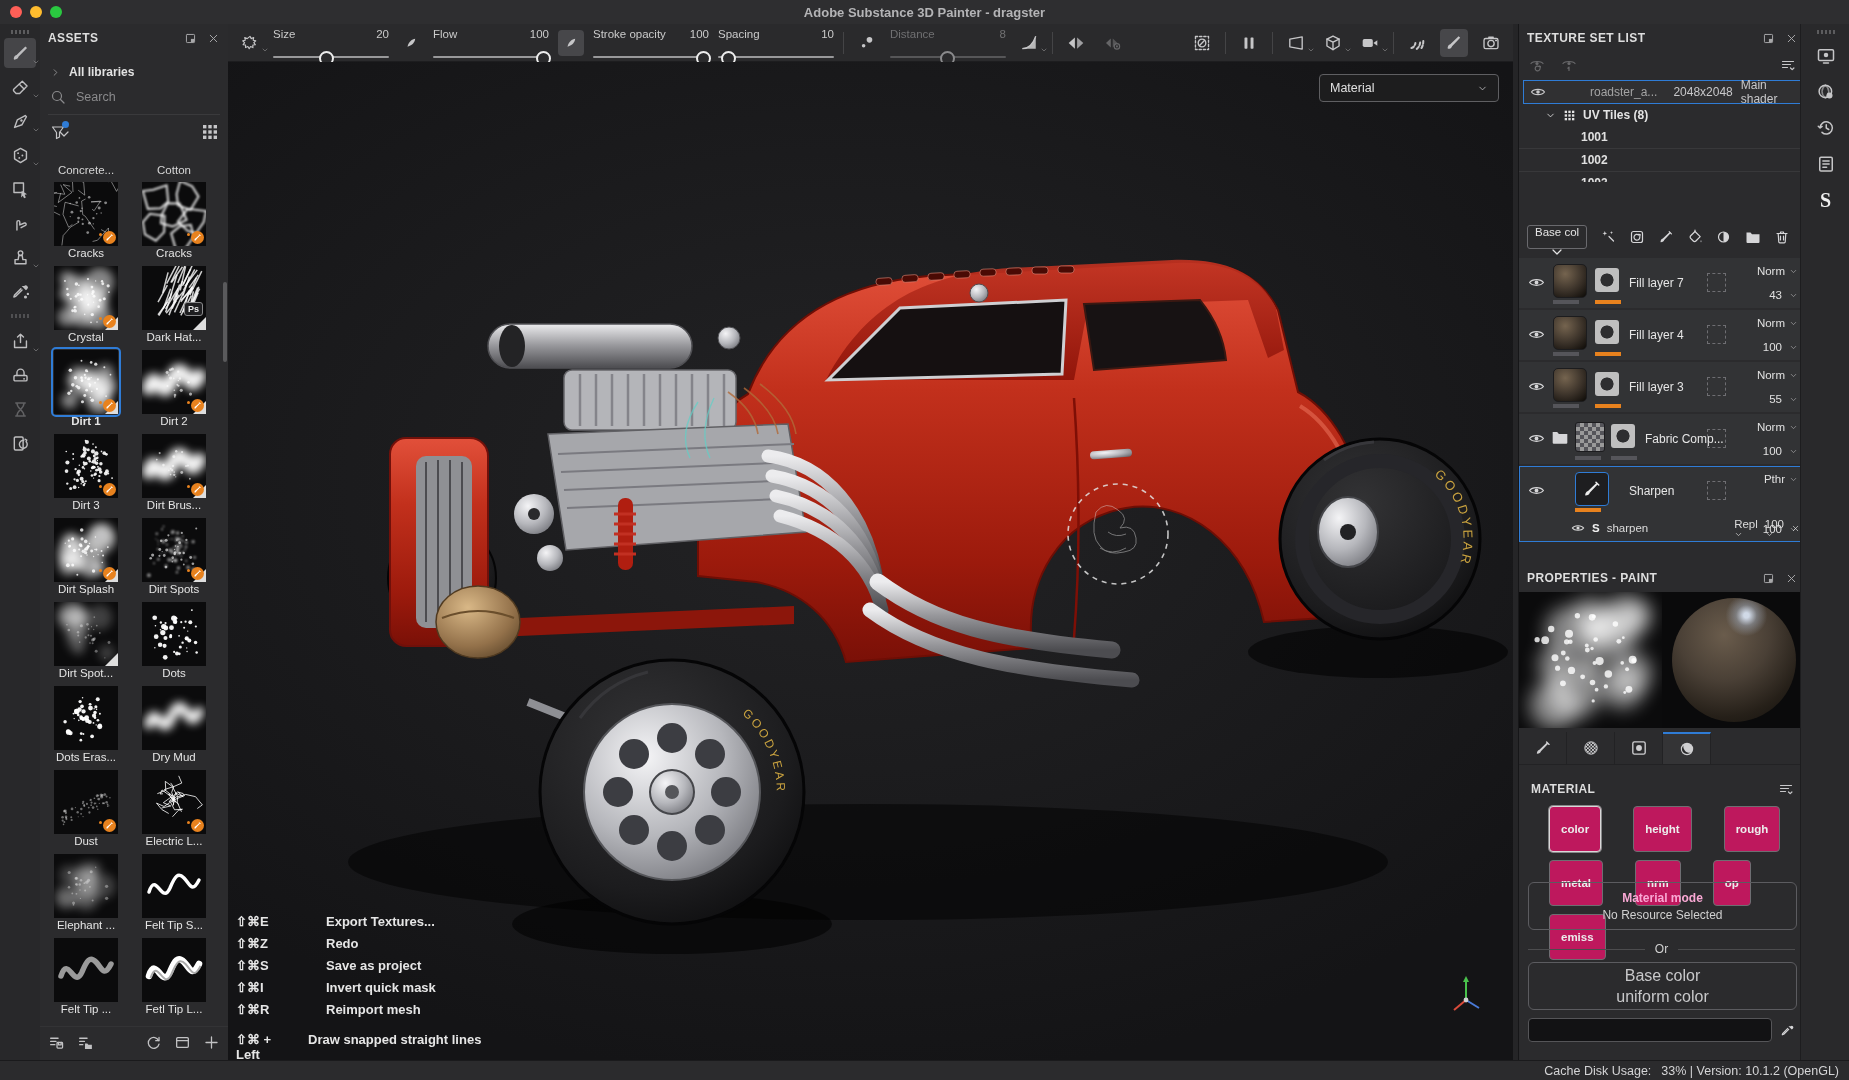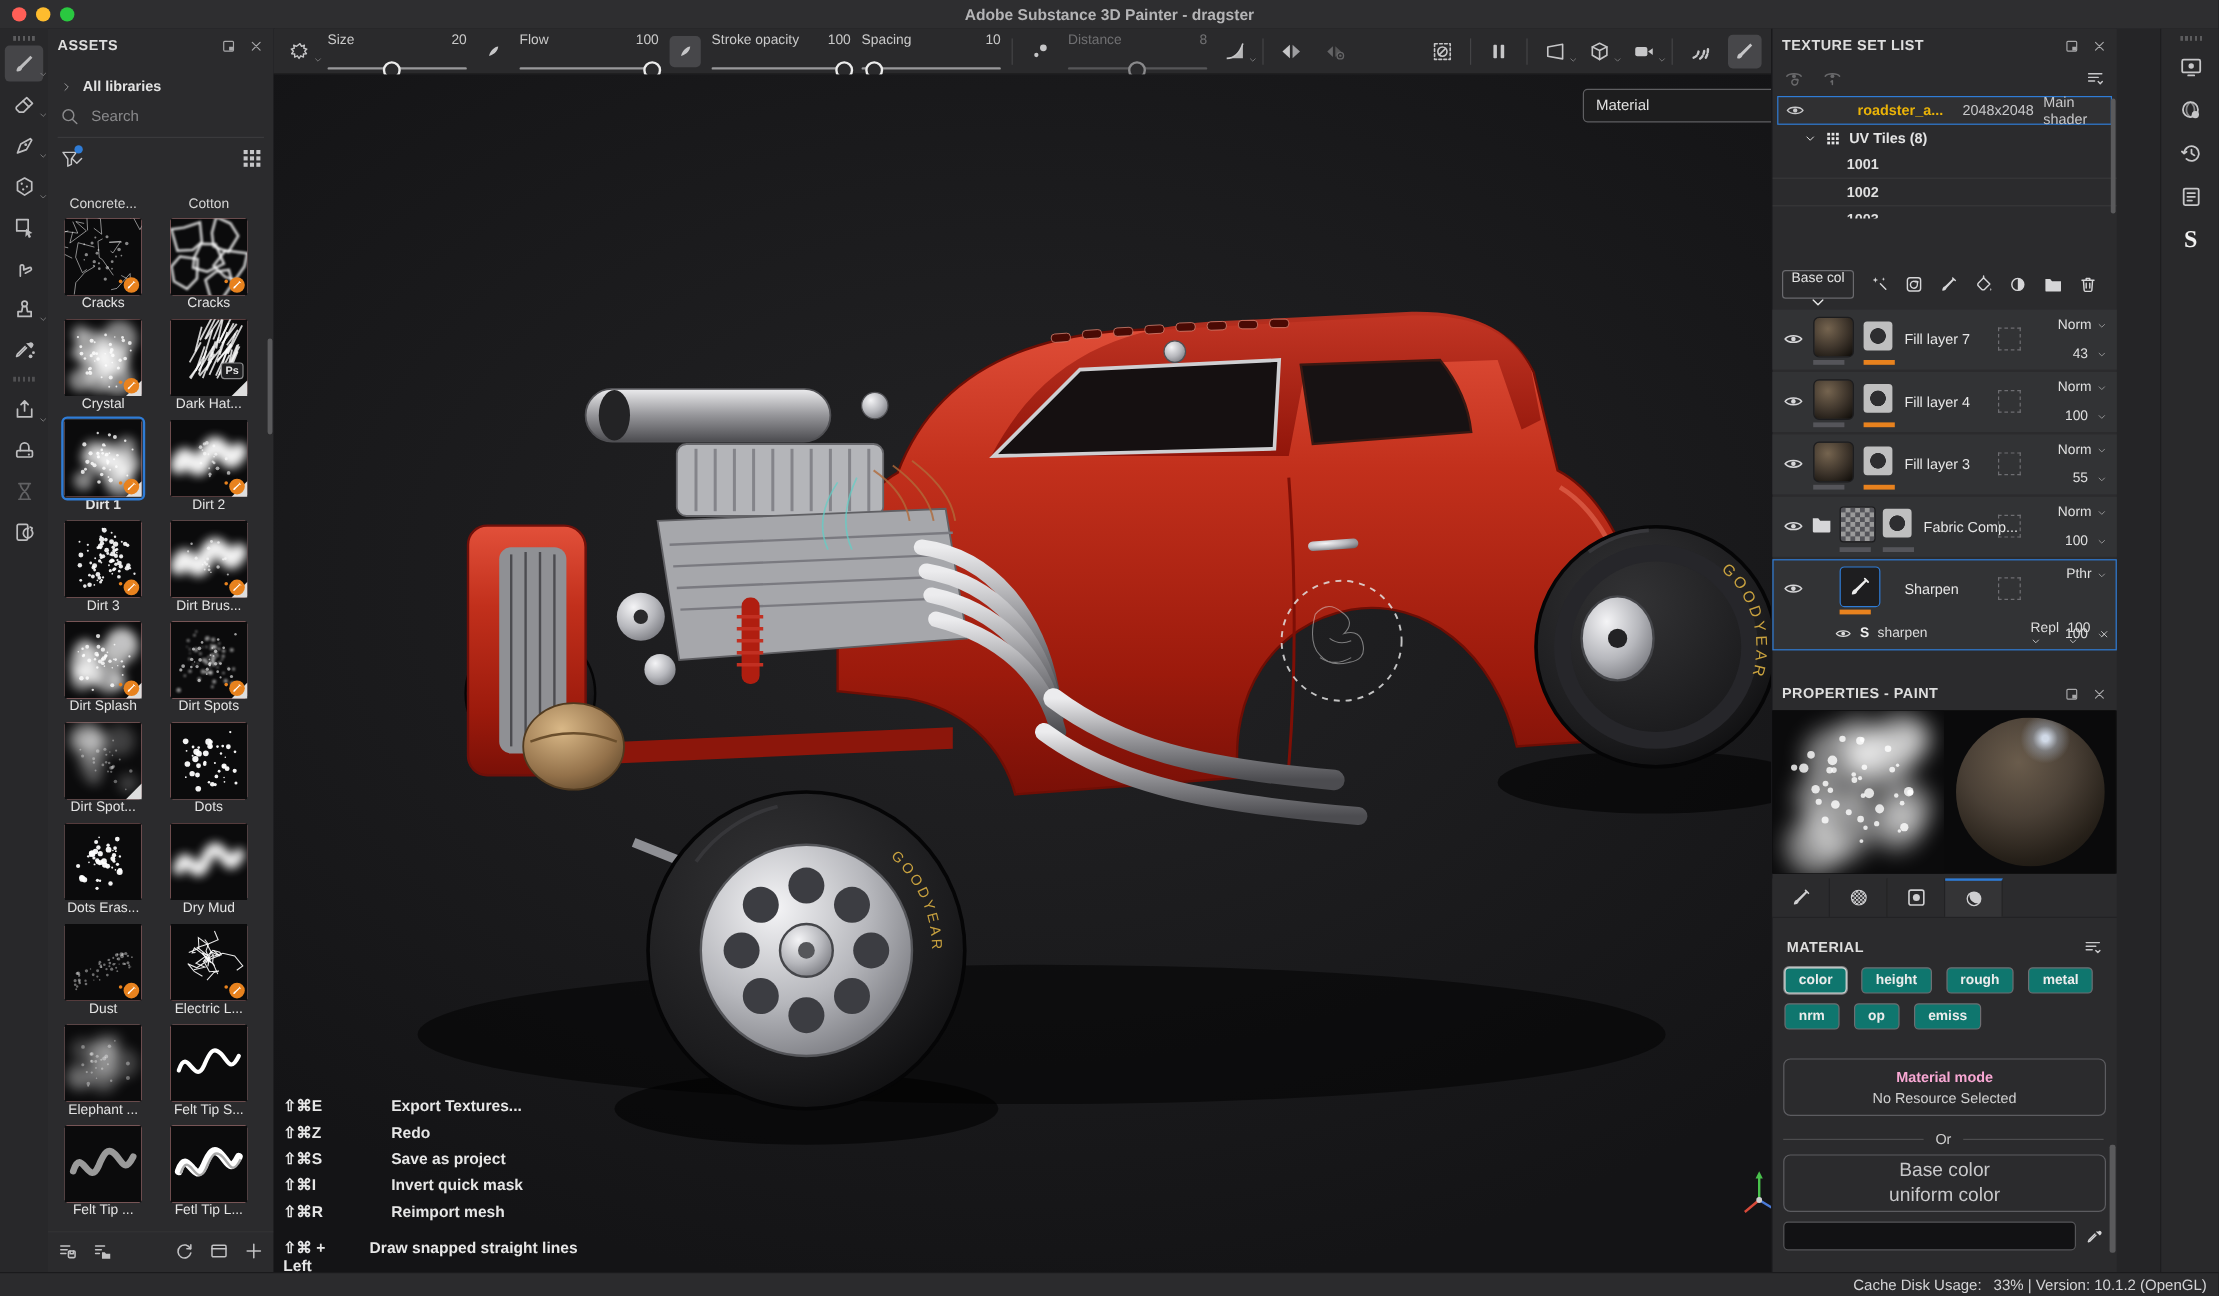--- a/index.html
+++ b/index.html
@@ -100,27 +100,27 @@
   .shadesel svg{width:11px;height:11px;color:#c0c0c2;}
   .shortcuts{position:absolute;left:8px;top:848px;font-size:13px;color:#e6e6e6;}
   .scrow{display:flex;height:22px;align-items:center;}
   .sckey{width:62px;font-weight:bold;}
   .scact{margin-left:28px;font-weight:bold;}
   .snaprow{position:absolute;left:8px;top:970px;font-size:13px;color:#e6e6e6;display:flex;font-weight:bold;}
   .snaprow .scact{margin-left:10px;}
   .gizmo{position:absolute;right:26px;bottom:44px;}
 
   
-  .rightcol{position:absolute;left:1476px;top:0;width:287px;height:100%;background:#2b2b2d;border-left:1px solid #161618;}
+  .rightcol{position:absolute;left:1518px;top:0;width:287px;height:100%;background:#2b2b2d;border-left:1px solid #161618;}
   .tsl{position:absolute;left:0;top:0;width:287px;height:158px;overflow:hidden;}
   .tsl-toolbar{height:26px;display:flex;align-items:center;padding:0 10px;gap:16px;}
   .dimeye{opacity:.4;color:#c6c6c8;}
   .tsl-toolbar .sp{flex:1;}
   .tsl-row{margin:2px 4px 0;height:22px;border:1px solid #2f7cd6;background:#303032;display:flex;align-items:center;padding:0 6px;gap:8px;font-size:12px;}
-  .tsl-row .nm{font-weight:bold;color:#eab308;padding-left:36px;}
+  .tsl-row .nm{font-weight:normal;color:#a3a3a3;padding-left:36px;}
   .tsl-row .rs{color:#c8c8ca;margin-left:8px;}
   .tsl-row .sh{color:#c8c8ca;margin-left:auto;margin-right:4px;}
   .uvrow{height:22px;display:flex;align-items:center;padding-left:26px;gap:8px;font-size:12px;font-weight:bold;color:#e4e4e4;}
   .uvrow svg{width:11px;height:11px;}
   .tile{height:22px;line-height:22px;padding-left:62px;font-size:12px;font-weight:bold;color:#e0e0e0;border-bottom:1px solid #38383a;}
   .tscroll{position:absolute;right:1px;top:58px;width:4px;height:96px;background:#5a5a5c;border-radius:2px;}
 
   .ltabs{position:absolute;left:0;top:164px;width:287px;height:30px;display:flex;}
   .ltab{display:flex;align-items:center;justify-content:center;font-size:11.5px;font-weight:bold;color:#dcdcdc;gap:8px;letter-spacing:.3px;}
   .ltab.active{width:90px;background:#2b2b2d;border-top:2px solid #2f7cd6;box-sizing:border-box;}
@@ -169,21 +169,21 @@
   .spherebig{position:absolute;left:10px;top:6px;width:124px;height:124px;border-radius:50%;
      background:radial-gradient(circle at 60% 14%,rgba(215,225,240,.95) 0 2%,rgba(160,170,185,.5) 8%,rgba(0,0,0,0) 16%),
                 radial-gradient(circle at 42% 30%,#6a5c4c,#4a4036 40%,#262019 72%,#0f0d0a 100%);}
   .ptabs{position:absolute;left:0;top:168px;width:287px;height:32px;display:flex;border-bottom:1px solid #222224;}
   .ptab{width:48px;height:32px;display:flex;align-items:center;justify-content:center;color:#cfcfd1;border-right:1px solid #222224;box-sizing:border-box;background:#2b2b2d;}
   .ptab svg{width:18px;height:18px;}
   .ptab.active{background:#343436;border-top:2px solid #2f7cd6;}
   .msec-head{position:absolute;left:0;top:212px;width:287px;height:26px;display:flex;align-items:center;padding:0 12px;box-sizing:border-box;}
   .msec-head .p-title{font-size:12px;}
   .chans{position:absolute;left:10px;top:242px;width:270px;display:flex;flex-wrap:wrap;gap:8px 12px;}
-  .chanbtn{border:1px solid #6e6e72;border-radius:4px;background:#0f766e;color:#ececec;font-size:11.5px;font-weight:bold;padding:4px 11px;}
+  .chanbtn{border:1px solid #6e6e72;border-radius:4px;background:#be185d;color:#ececec;font-size:11.5px;font-weight:bold;padding:16px 11px;margin-left:20px;}
   .chanbtn.active{border-color:#d8d8d8;box-shadow:0 0 0 1px #88888a;}
   .modebox{position:absolute;left:9px;top:318px;width:267px;height:46px;border:1px solid #5c5c60;border-radius:6px;
            display:flex;flex-direction:column;align-items:center;justify-content:center;gap:3px;}
   .modebox .t1{font-size:12px;font-weight:bold;color:#f9a8d4;}
   .modebox .t2{font-size:12px;color:#d0d0d0;}
   .orrow{position:absolute;left:9px;top:378px;width:267px;display:flex;align-items:center;gap:10px;color:#d0d0d0;font-size:12px;}
   .orrow::before,.orrow::after{content:"";flex:1;height:1px;background:#4c4c4e;}
   .basebox{position:absolute;left:9px;top:398px;width:267px;height:46px;border:1px solid #5c5c60;border-radius:6px;
            display:flex;flex-direction:column;align-items:center;justify-content:center;gap:3px;}
   .swrow{position:absolute;left:9px;top:454px;width:267px;height:24px;display:flex;align-items:center;gap:8px;}

